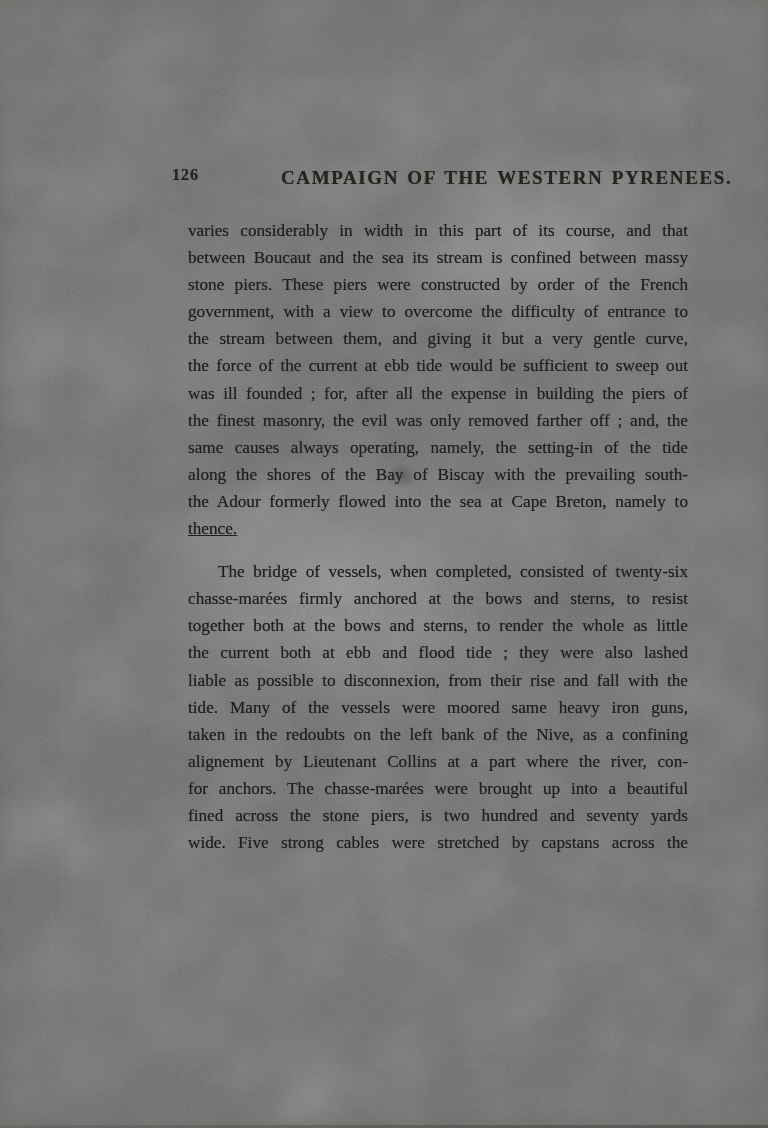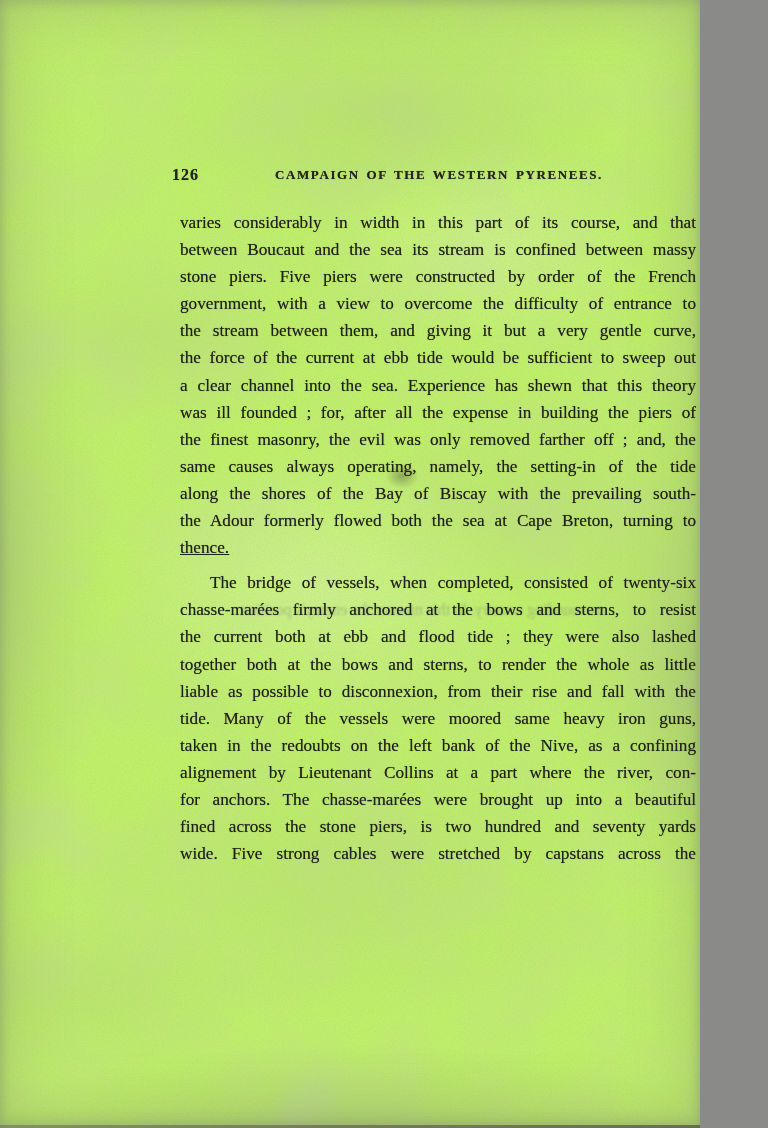--- a/index.html
+++ b/index.html
@@ -2,23 +2,23 @@
 <html><head>
 <meta charset="utf-8">
 <style>
   html, body {
     margin: 0;
     padding: 0;
     background: #8a8a88;
   }
   .page {
     position: relative;
-    width: 700px;
+    width: 768px;
     height: 1128px;
-    background: #bef264;
+    background: #737373;
     overflow: hidden;
     font-family: "Liberation Serif", serif;
     color: #1e1d1b;
   }
   
   .blotches {
     position: absolute;
     inset: 0;
     background:
       radial-gradient(ellipse 340px 150px at 55% 10%, rgba(140,140,136,0.14), rgba(140,140,136,0) 70%),
@@ -72,42 +72,42 @@
     left: 172px;
     top: 1px;
     font-size: 16px;
     letter-spacing: 1px;
     font-weight: bold;
     color: #25241f;
     text-shadow: 0 0 0.7px rgba(30,30,28,0.65);
   }
   .running-title {
     position: absolute;
-    left: 275px;
+    left: 281px;
     top: 2px;
-    font-size: 13px;
+    font-size: 19px;
     letter-spacing: 1.6px;
     word-spacing: 2px;
     font-weight: bold;
     color: #25241f;
     text-shadow: 0 0 0.7px rgba(30,30,28,0.65);
     white-space: nowrap;
   }
 
   .text-block {
     position: absolute;
     left: 172px;
     top: 201px;
     width: 532px;
     font-size: 17.2px;
     line-height: 27.1px;
     color: #211f1c;
     text-shadow: 0 0 0.7px rgba(28,28,26,0.6);
   }
-  .paragraph { margin: 8px; }
+  .paragraph { margin: 16px; }
   .line {
     text-align: justify;
     text-align-last: justify;
     white-space: normal;
   }
   .para1 .line:last-child { text-align-last: left; text-decoration: underline; }
   .para2 .line:first-child { text-indent: 30px; }
 
   .ghost-line {
     position: absolute;
@@ -154,38 +154,37 @@
     <span class="running-title">CAMPAIGN OF THE WESTERN PYRENEES.</span>
   </header>
 
   <div class="ghost-line">surrounding country. In this manner the enemy's position</div>
 
   <main class="text-block">
     <div class="paragraph para1">
 
     <div class="line">varies considerably in width in this part of its course, and that</div>
         <div class="line">between Boucaut and the sea its stream is confined between massy</div>
-        <div class="line">stone piers. Five piers were constructed by order of the French</div>
+        <div class="line">stone piers. These piers were constructed by order of the French</div>
         <div class="line">government, with a view to overcome the difficulty of entrance to</div>
         <div class="line">the stream between them, and giving it but a very gentle curve,</div>
         <div class="line">the force of the current at ebb tide would be sufficient to sweep out</div>
-        <div class="line">a clear channel into the sea. Experience has shewn that this theory</div>
         <div class="line">was ill founded ; for, after all the expense in building the piers of</div>
         <div class="line">the finest masonry, the evil was only removed farther off ; and, the</div>
         <div class="line">same causes always operating, namely, the setting-in of the tide</div>
         <div class="line">along the shores of the Bay of Biscay with the prevailing south-</div>
-        <div class="line">the Adour formerly flowed both the sea at Cape Breton, turning to</div>
+        <div class="line">the Adour formerly flowed into the sea at Cape Breton, namely to</div>
         <div class="line">thence.</div>
       </div>
     <div class="paragraph para2">
 
     <div class="line">The bridge of vessels, when completed, consisted of twenty-six</div>
         <div class="line">chasse-marées firmly anchored at the bows and sterns, to resist</div>
+        <div class="line">together both at the bows and sterns, to render the whole as little</div>
         <div class="line">the current both at ebb and flood tide ; they were also lashed</div>
-        <div class="line">together both at the bows and sterns, to render the whole as little</div>
         <div class="line">liable as possible to disconnexion, from their rise and fall with the</div>
         <div class="line">tide. Many of the vessels were moored same heavy iron guns,</div>
         <div class="line">taken in the redoubts on the left bank of the Nive, as a confining</div>
         <div class="line">alignement by Lieutenant Collins at a part where the river, con-</div>
         <div class="line">for anchors. The chasse-marées were brought up into a beautiful</div>
         <div class="line">fined across the stone piers, is two hundred and seventy yards</div>
         <div class="line">wide. Five strong cables were stretched by capstans across the</div>
       </div>
   </main>
 

